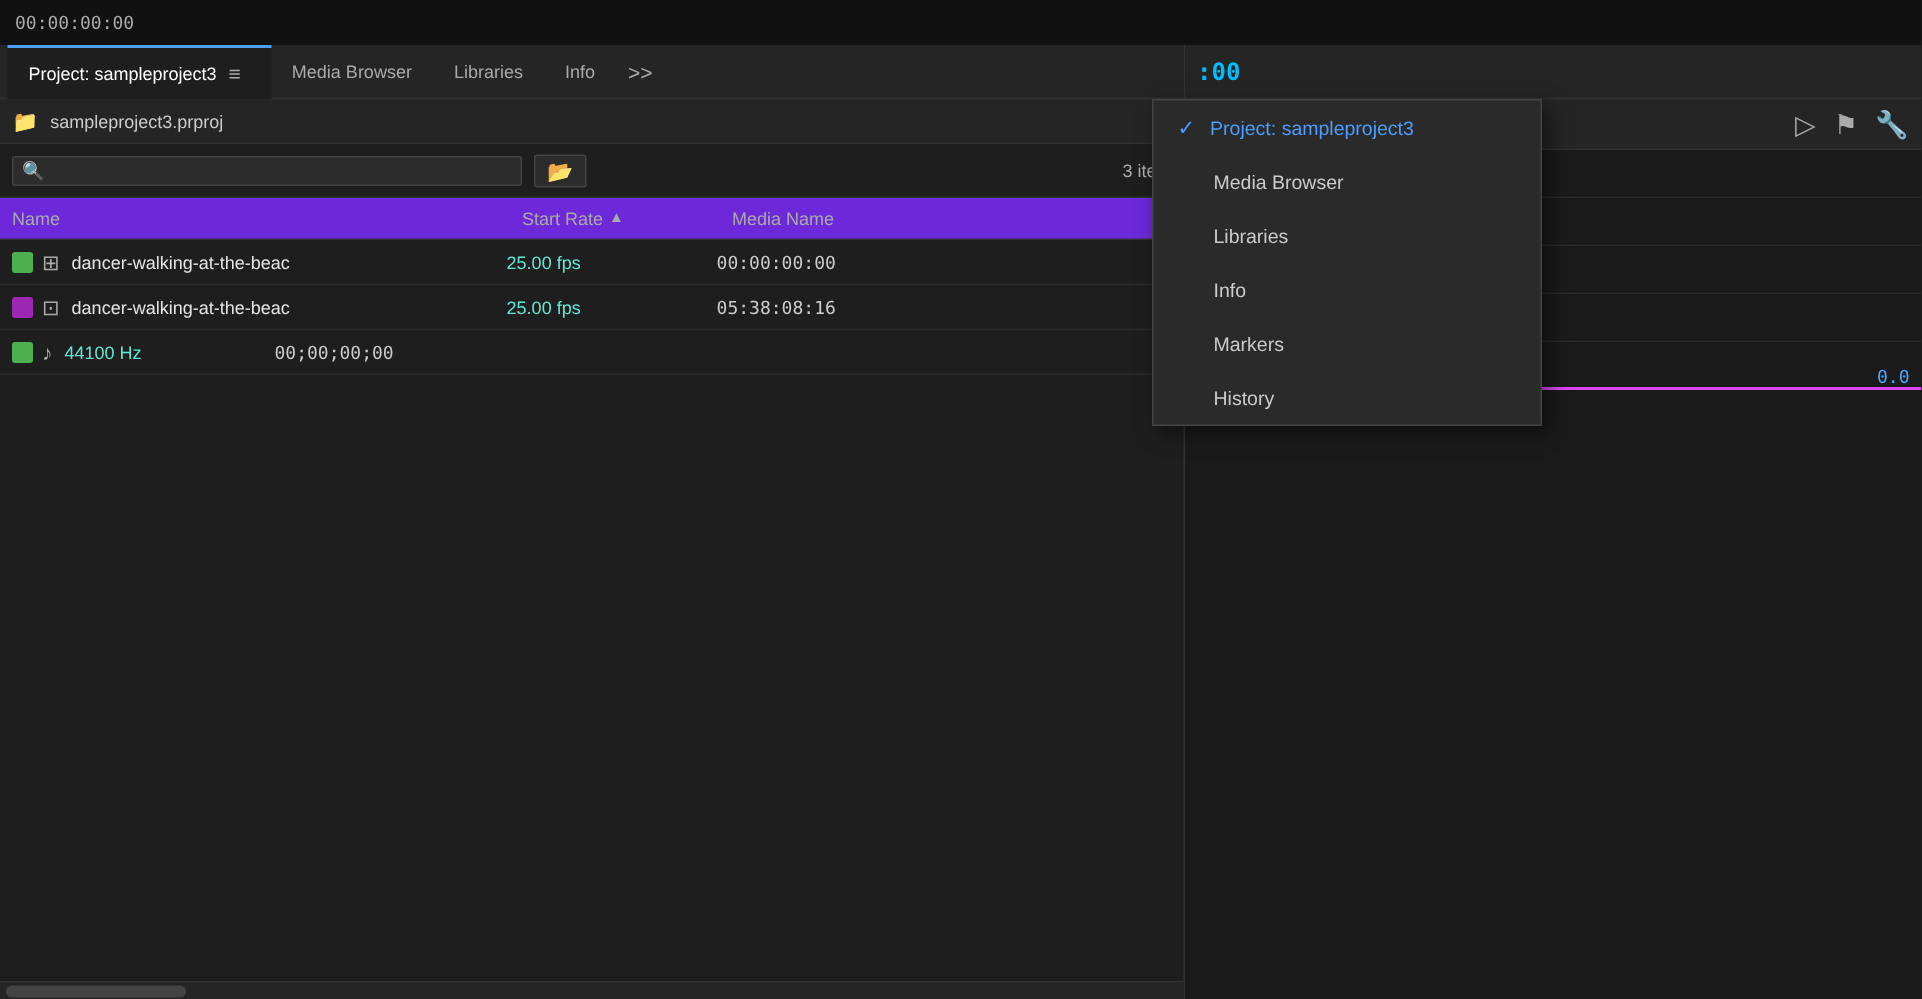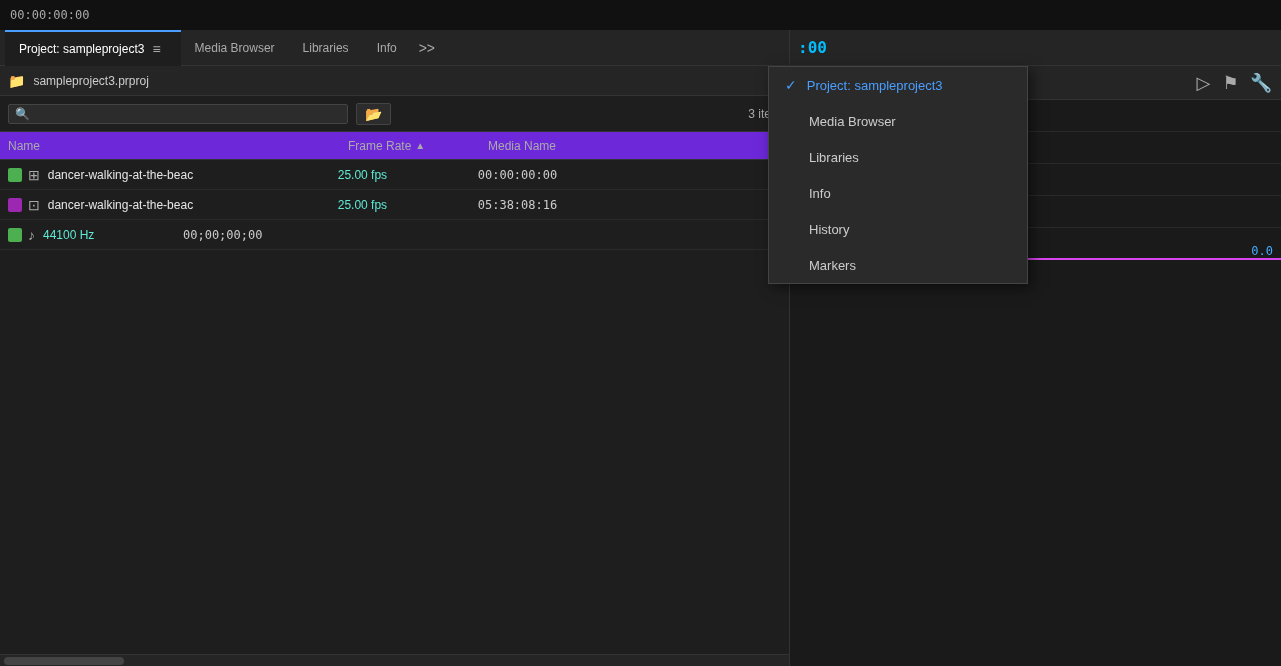--- a/index.html
+++ b/index.html
@@ -468,21 +468,21 @@
         <span class="search-icon-char">🔍</span>
         <input class="search-input" type="text" style="">
       </div>
       <button class="search-folder-btn">📂</button>
       <span class="items-count">3 item</span>
     </div>
 
     <div class="table-header">
       <div class="col-name">Name</div>
       <div class="col-framerate">
-        <span>Frame Rate</span>
+        <span>Start Rate</span>
         <span class="sort-arrow">▲</span>
       </div>
       <div class="col-mediastart">Media Name</div>
     </div>
 
     <div class="table-body">
 
       <div class="table-row">
         <div class="row-color-box" style="background:#4caf50;"></div>
         <span class="row-icon">⊞</span>
@@ -530,26 +530,26 @@
       </div>
 
       <div class="dropdown-item">
         <span class="no-checkmark"></span>
         <span>Info</span>
       </div>
 
 
       <div class="dropdown-item">
         <span class="no-checkmark"></span>
-        <span>History</span>
+        <span>Markers</span>
       </div>
 
       <div class="dropdown-item">
         <span class="no-checkmark"></span>
-        <span>Markers</span>
+        <span>History</span>
       </div>
     </div>
 
   </div>
 
   <div class="right-panel">
 
     <div class="right-top-bar">
       <span class="right-time">:00</span>
     </div>

